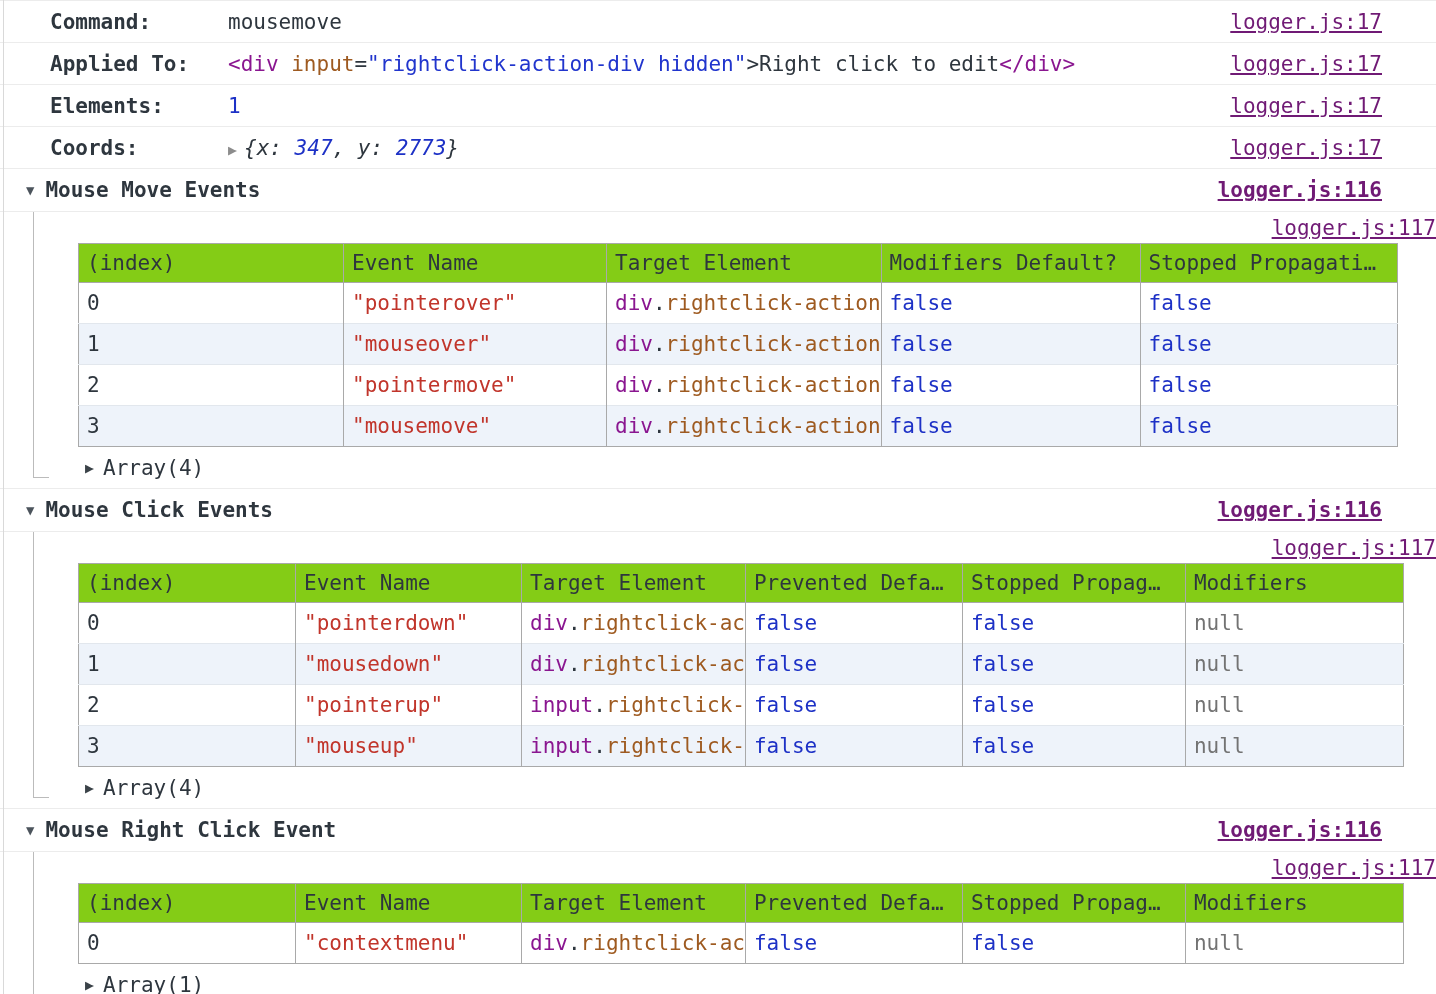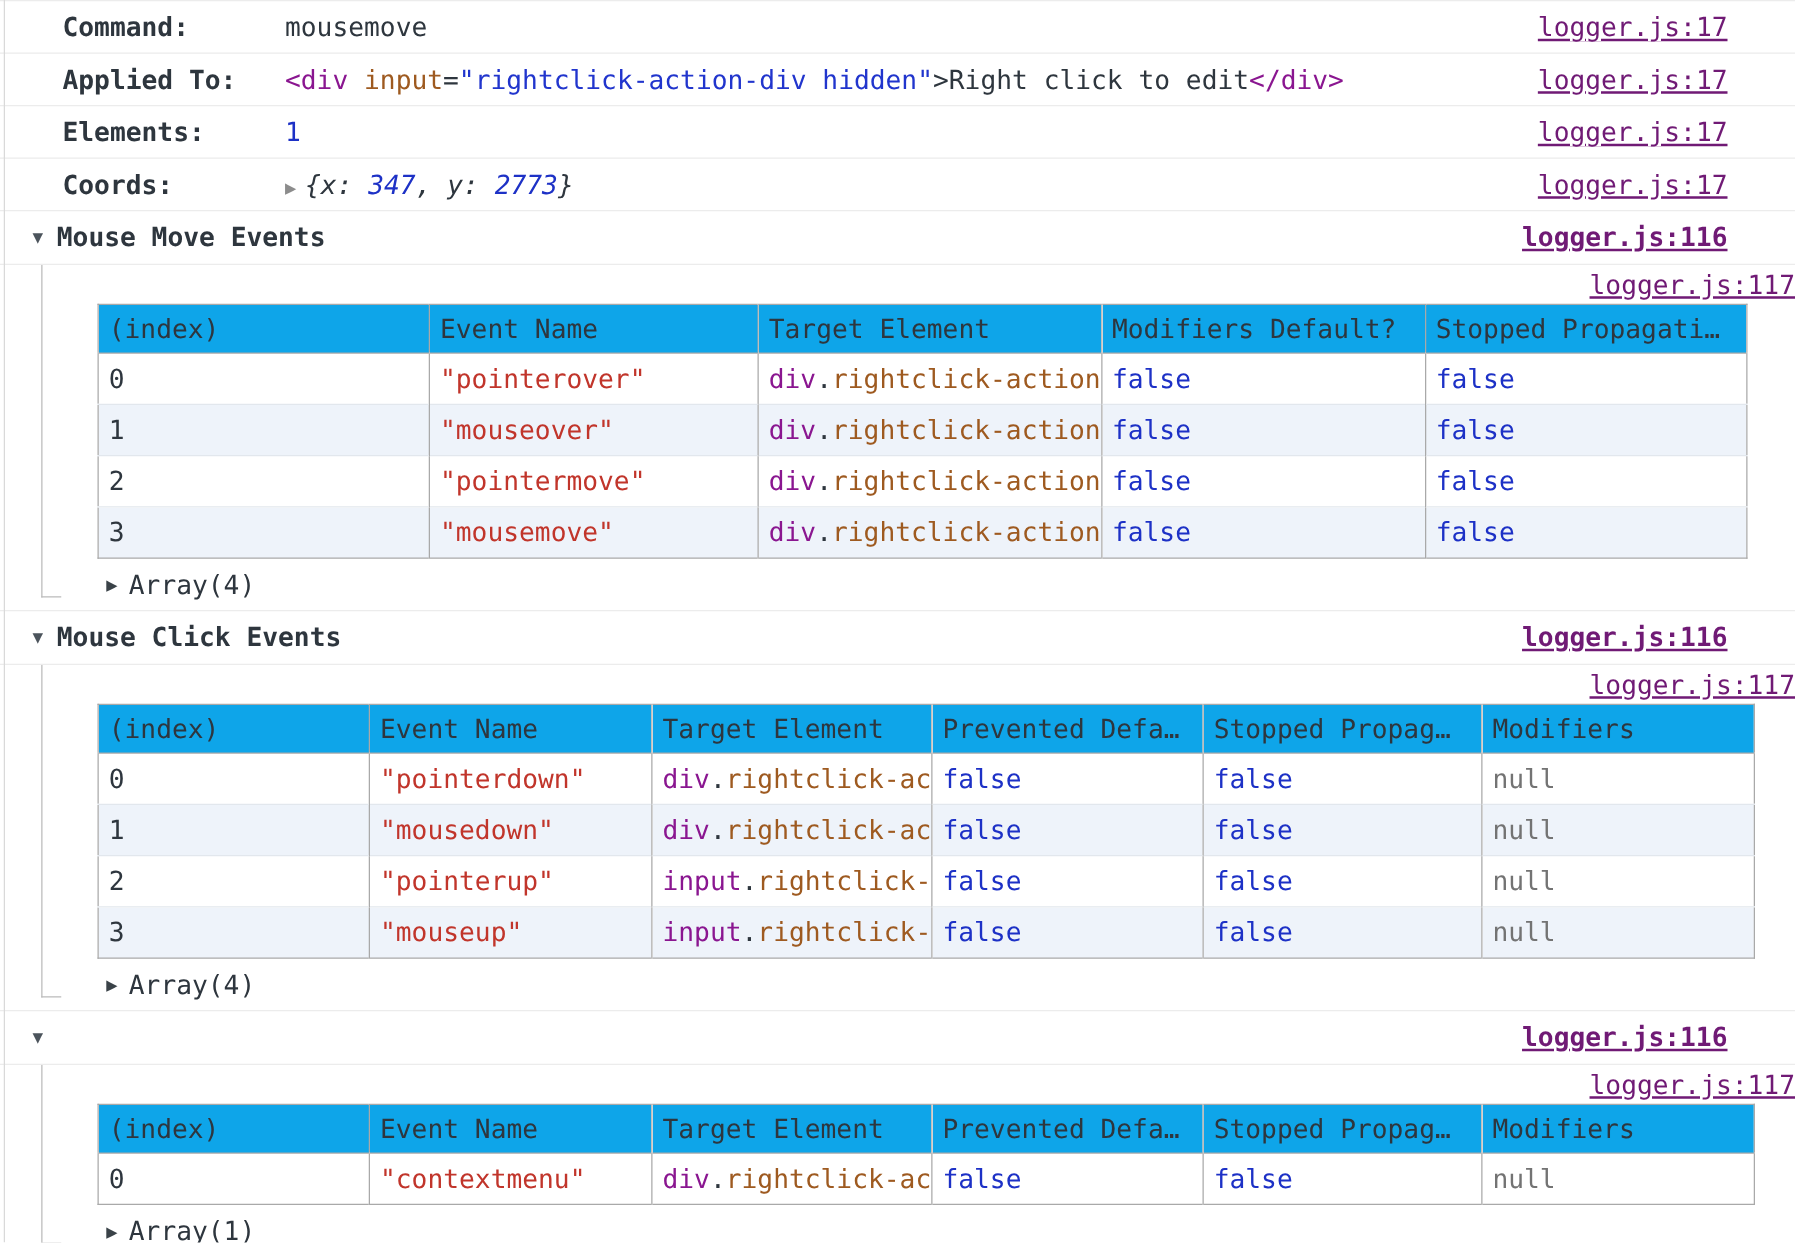--- a/index.html
+++ b/index.html
@@ -36,21 +36,21 @@
                 border-bottom:1px solid #ececec;font-weight:bold;cursor:pointer;}
   .group-caret{font-size:14px;color:#4c545c;margin-right:11px;}
   .group-body{position:relative;border-bottom:1px solid #ececec;}
   .guide{position:absolute;left:33px;top:0;width:15px;height:calc(100% - 11px);
          border-left:1px solid #bbb;border-bottom:1px solid #bbb;}
   .src-row{height:31px;display:flex;justify-content:flex-end;align-items:center;}
 
   
   table.ctable{border-collapse:collapse;table-layout:fixed;margin-left:78px;
                border:1px solid #a9a9a9;}
-  table.ctable th{height:38px;background:#0ea5e9;font-weight:normal;text-align:left;
+  table.ctable th{height:38px;background:#84cc16;font-weight:normal;text-align:left;
                   padding:0 0 0 8px;border-left:1px solid #a9a9a9;border-bottom:1px solid #a9a9a9;
                   overflow:hidden;white-space:nowrap;color:#2e363e;}
   table.ctable th:first-child{border-left:none;}
   table.ctable td{height:40px;padding:0 0 0 8px;border-left:1px solid #a9a9a9;
                   overflow:hidden;white-space:nowrap;}
   table.ctable td:first-child{border-left:none;}
   table.ctable tbody tr + tr td{border-top:1px solid #e2e7ed;}
   table.ctable tbody tr:nth-child(even){background:#eef3fa;}
 
   .array-row{height:41px;display:flex;align-items:center;padding-left:85px;cursor:pointer;}
@@ -214,20 +214,21 @@
     </tbody>
   </table>
   <div class="array-row">
     <span class="array-caret">▶</span>
     <span class="c-plain">Array(4)</span>
   </div>
 </div>
 
 <div class="group-header">
   <span class="group-caret">▼</span>
+  <span>Mouse Right Click Event</span>
   <a class="srclink bold">logger.js:116</a>
 </div>
 <div class="group-body">
   <div class="guide"></div>
   <div class="src-row">
     <a class="srclink">logger.js:117</a>
   </div>
   <table class="ctable">
     <colgroup>
         <col style="width:217px">

